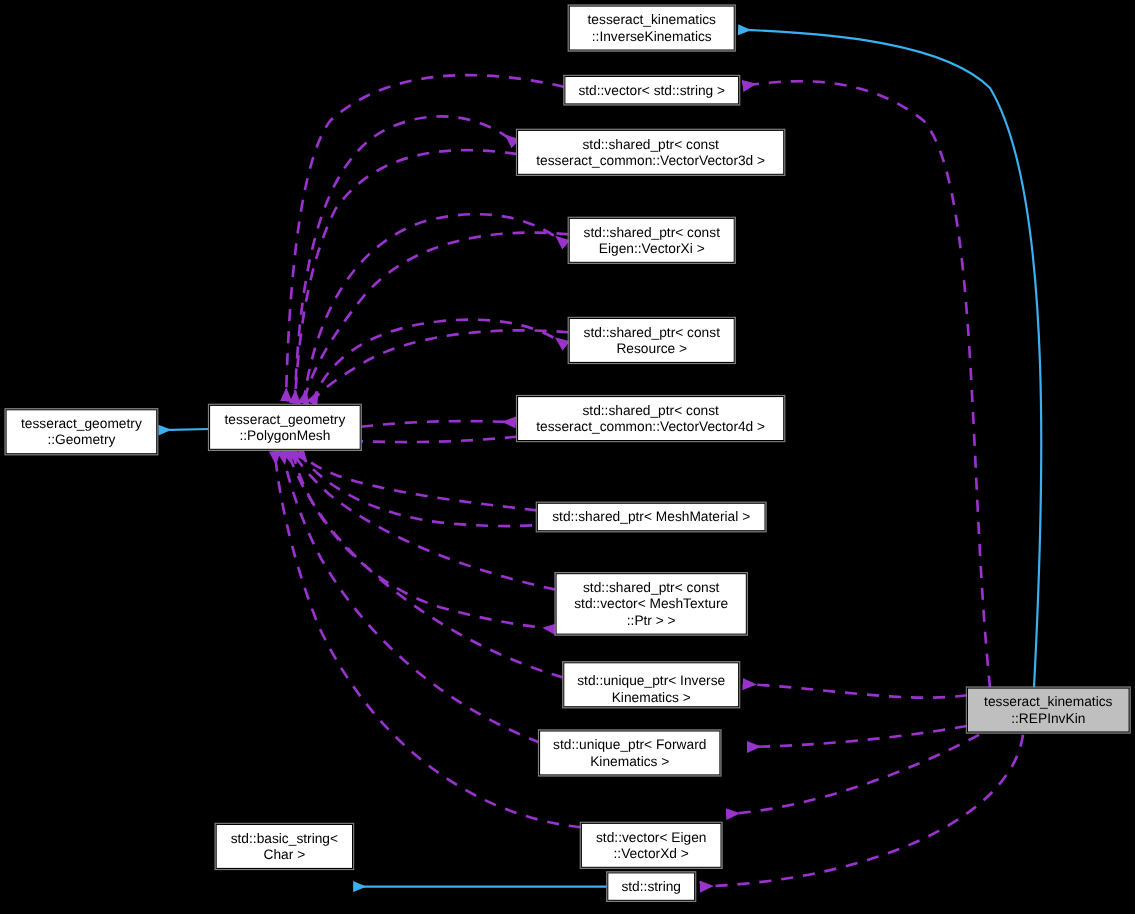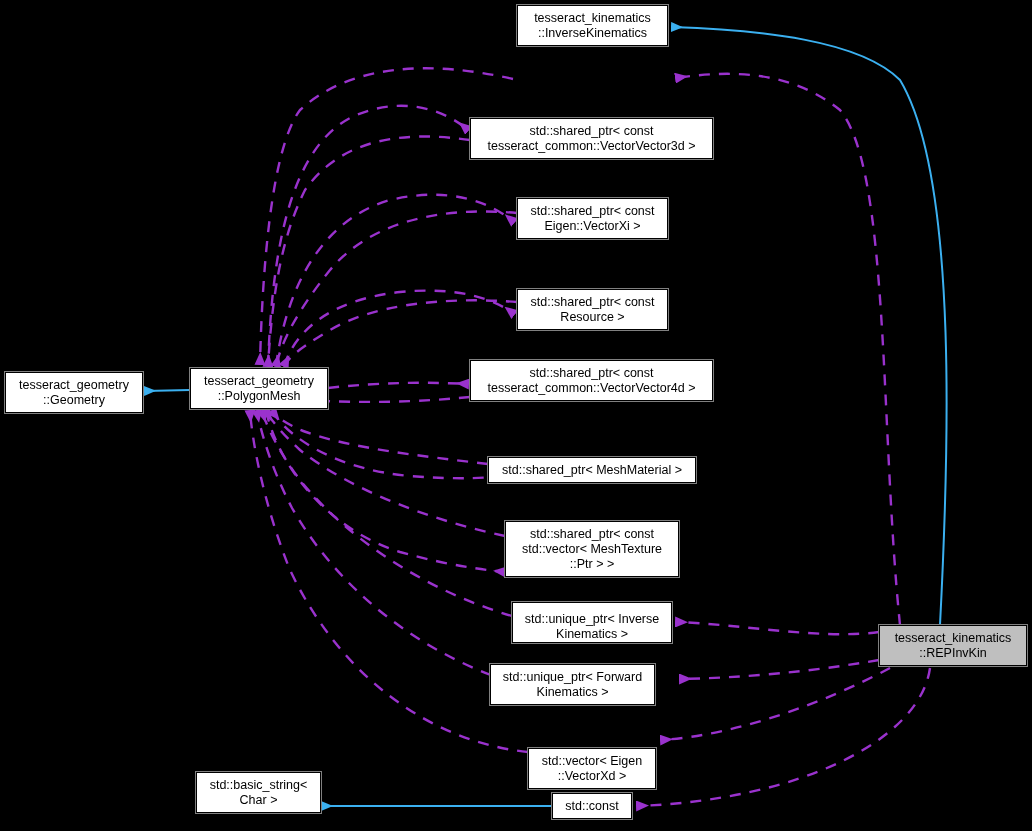--- a/index.html
+++ b/index.html
@@ -108,20 +108,23 @@
       <path d="M 510,682 C 420,652 340,592 292,508 C 270,466 260,428 257,411" marker-end="url(#arrow-purple)"></path>
 
       <path d="M 528,752 C 430,742 340,676 290,570 C 262,500 252,438 250,411" marker-end="url(#arrow-purple)"></path>
     </g>
   </svg>
 
   <div class="node" style="left: 517px; top: 5px; width: 151px; height: 41px;">
     <span class="node-label">tesseract_kinematics
 ::InverseKinematics</span>
   </div>
+  <div class="node" style="left: 513px; top: 69px; width: 159px; height: 26px;">
+    <span class="node-label">std::vector&lt; std::string &gt;</span>
+  </div>
   <div class="node" style="left: 470px; top: 118px; width: 243px; height: 41px;">
     <span class="node-label">std::shared_ptr&lt; const
 tesseract_common::VectorVector3d &gt;</span>
   </div>
   <div class="node" style="left: 517px; top: 198px; width: 151px; height: 41px;">
     <span class="node-label">std::shared_ptr&lt; const
 Eigen::VectorXi &gt;</span>
   </div>
   <div class="node" style="left: 517px; top: 289px; width: 151px; height: 41px;">
     <span class="node-label">std::shared_ptr&lt; const
@@ -145,23 +148,23 @@
   </div>
   <div class="node" style="left: 490px; top: 664px; width: 165px; height: 41px;">
     <span class="node-label">std::unique_ptr&lt; Forward
 Kinematics &gt;</span>
   </div>
   <div class="node" style="left: 528px; top: 729px; width: 128px; height: 41px; margin-top: 19px;">
     <span class="node-label">std::vector&lt; Eigen
 ::VectorXd &gt;</span>
   </div>
   <div class="node" style="left: 552px; top: 793px; width: 80px; height: 26px;">
-    <span class="node-label">std::const</span>
+    <span class="node-label">std::string</span>
   </div>
-  <div class="node" style="left: 196px; top: 772px; width: 125px; height: 41px; justify-content: center;">
+  <div class="node" style="left: 196px; top: 749px; width: 125px; height: 41px; justify-content: center;">
     <span class="node-label">std::basic_string&lt;
 Char &gt;</span>
   </div>
   <div class="node" style="left: 190px; top: 368px; width: 138px; height: 41px;">
     <span class="node-label">tesseract_geometry
 ::PolygonMesh</span>
   </div>
   <div class="node" style="left: 5px; top: 372px; width: 138px; height: 41px;">
     <span class="node-label">tesseract_geometry
 ::Geometry</span>

